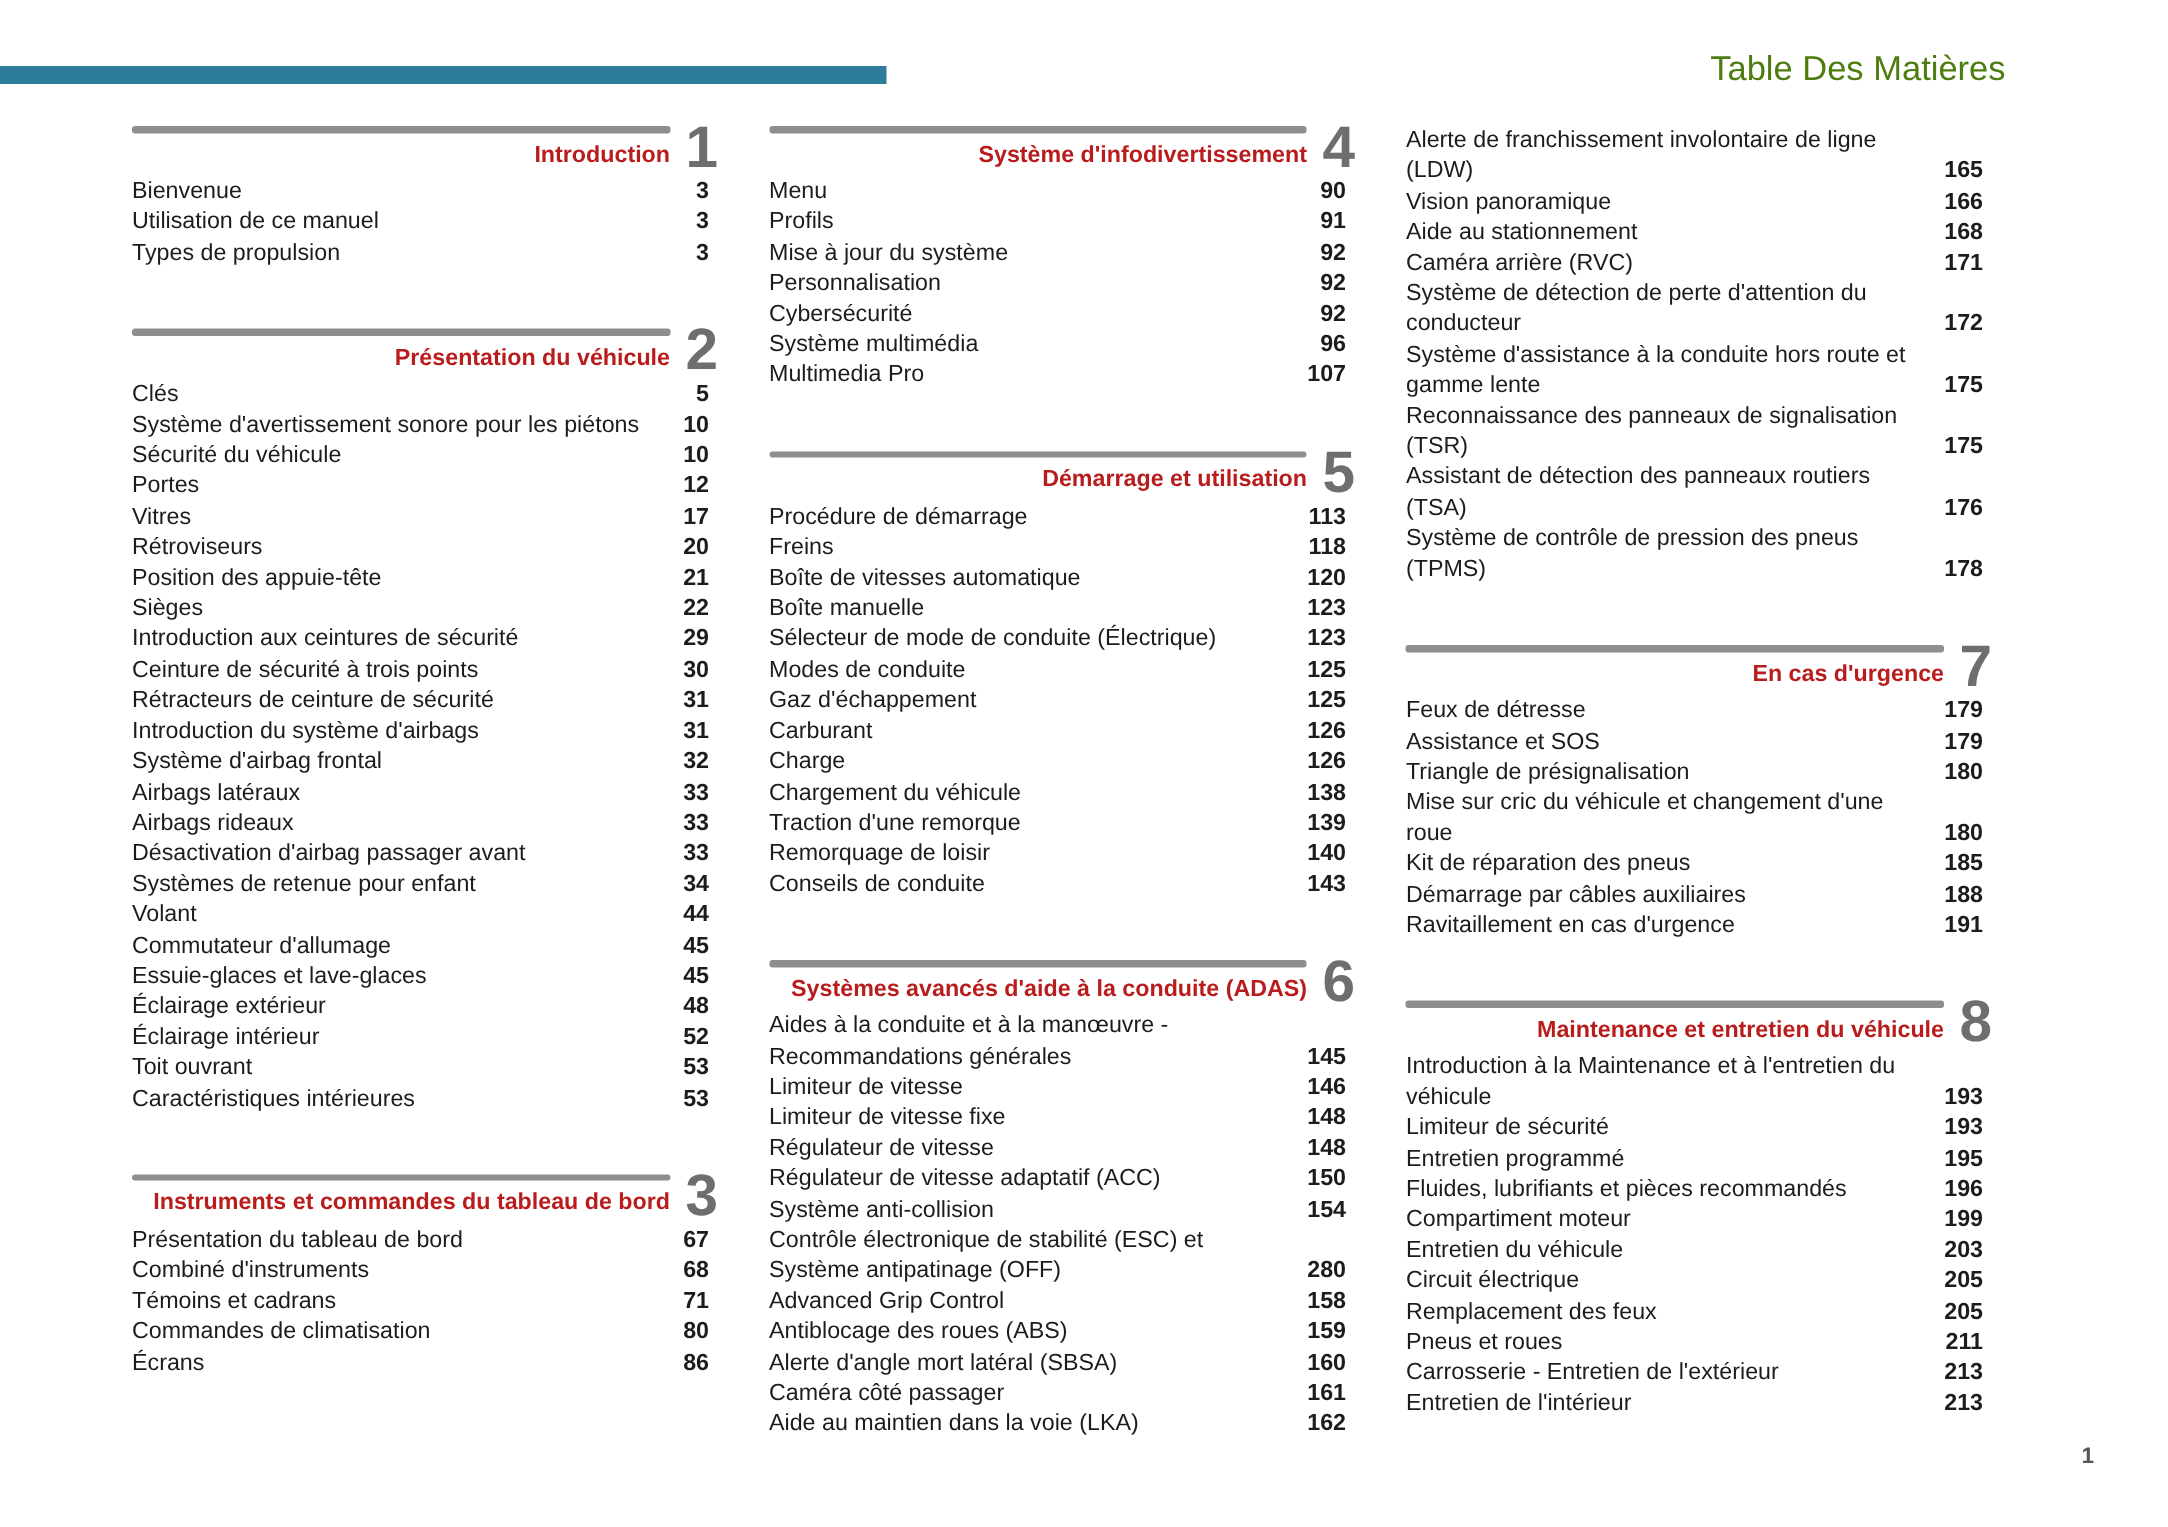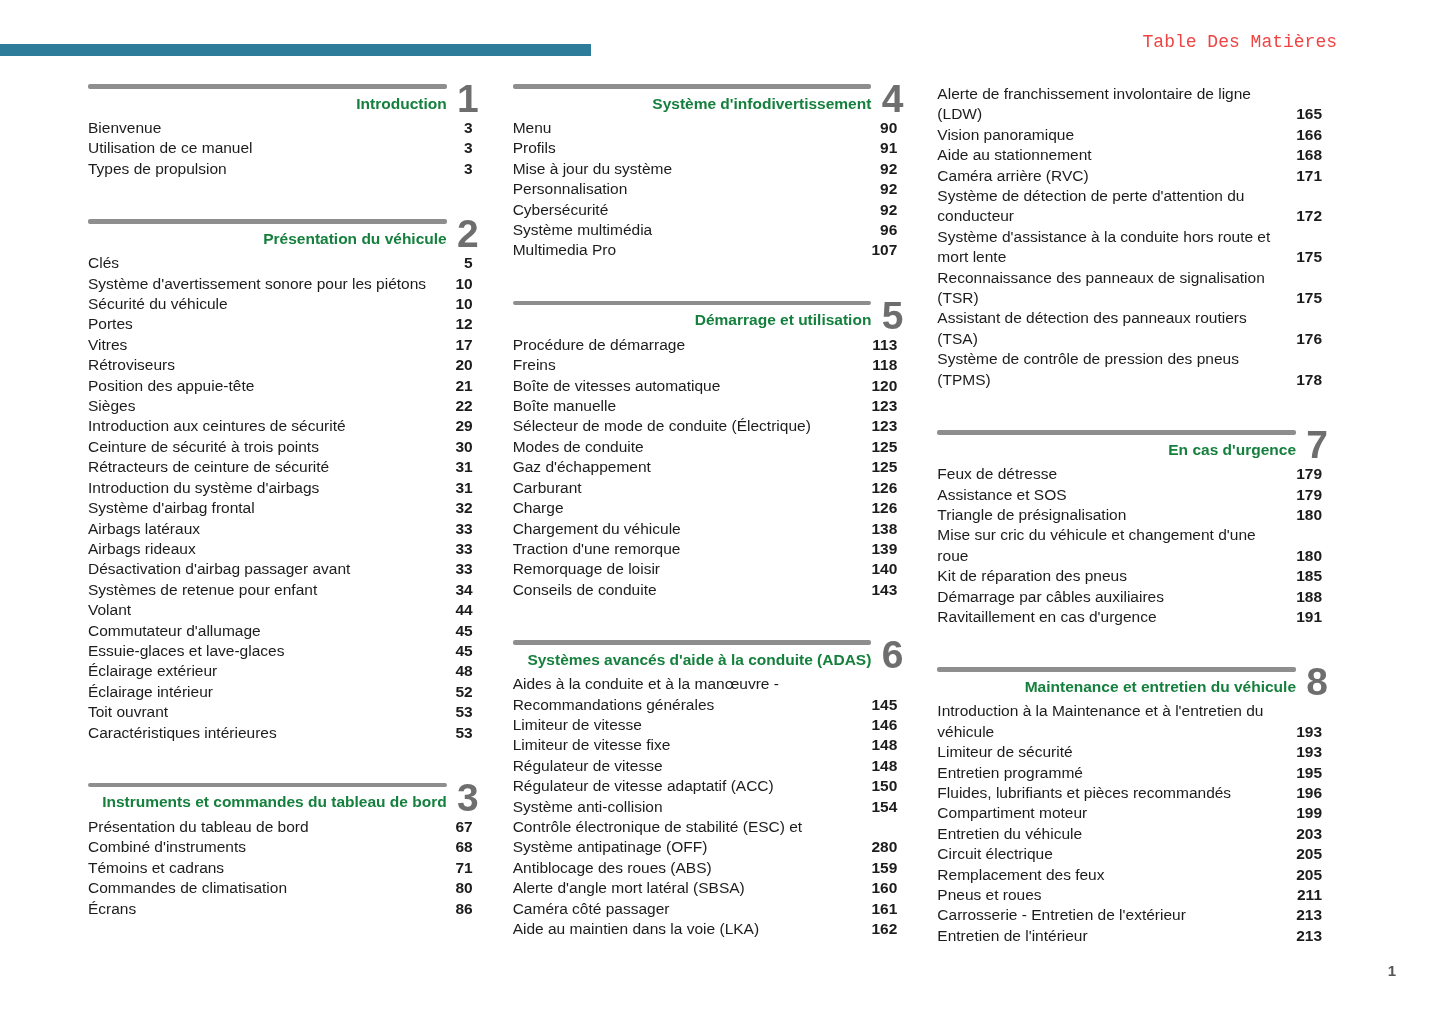--- a/index.html
+++ b/index.html
@@ -8,23 +8,22 @@
     font-family: "Liberation Sans", sans-serif;
     background: #ffffff;
     color: #1c1c1c;
     position: relative;
     overflow: hidden;
   }
   .doc-header-title {
     position: absolute;
     top: 32px;
     right: 108px;
-    font-size: 18px;
-    color: #ef4444;
-    font-family: Liberation Mono, monospace;
+    font-size: 23px;
+    color: #4d7c0f;
   }
   .accent-bar {
     position: absolute;
     top: 44px;
     left: 0;
     width: 591px;
     height: 12px;
     background: #2d7c99;
   }
   .toc-columns {
@@ -36,21 +35,21 @@
     gap: 34px;
   }
   .toc-column { flex: 1; min-width: 0; }
   .toc-section { margin-top: 40px; }
   .toc-column .toc-section:first-child { margin-top: 0; }
   .sec-head { display: flex; align-items: flex-start; margin-bottom: 2px; }
   .sec-head-left { flex: 1; min-width: 0; }
   .rule { height: 4.5px; background: #8e8e8e; border-radius: 2px; }
   .sec-title {
     text-align: right;
-    color: #15803d;
+    color: #b91c1c;
     font-weight: bold;
     font-size: 15.5px;
     line-height: 19.5px;
     padding-top: 5px;
   }
   .sec-num {
     width: 28px;
     margin-left: 4px;
     text-align: right;
     font-size: 39px;
@@ -381,20 +380,24 @@
           </div>
           <div class="toc-item">
             <span class="lbl">Système anti-collision</span>
             <span class="pg">154</span>
           </div>
           <div class="toc-item">
             <span class="lbl">Contrôle électronique de stabilité (ESC) et Système antipatinage (OFF)</span>
             <span class="pg">280</span>
           </div>
           <div class="toc-item">
+            <span class="lbl">Advanced Grip Control</span>
+            <span class="pg">158</span>
+          </div>
+          <div class="toc-item">
             <span class="lbl">Antiblocage des roues (ABS)</span>
             <span class="pg">159</span>
           </div>
           <div class="toc-item">
             <span class="lbl">Alerte d'angle mort latéral (SBSA)</span>
             <span class="pg">160</span>
           </div>
           <div class="toc-item">
             <span class="lbl">Caméra côté passager</span>
             <span class="pg">161</span>
@@ -423,21 +426,21 @@
           </div>
           <div class="toc-item">
             <span class="lbl">Caméra arrière (RVC)</span>
             <span class="pg">171</span>
           </div>
           <div class="toc-item">
             <span class="lbl">Système de détection de perte d'attention du conducteur</span>
             <span class="pg">172</span>
           </div>
           <div class="toc-item">
-            <span class="lbl">Système d'assistance à la conduite hors route et mort lente</span>
+            <span class="lbl">Système d'assistance à la conduite hors route et gamme lente</span>
             <span class="pg">175</span>
           </div>
           <div class="toc-item">
             <span class="lbl">Reconnaissance des panneaux de signalisation (TSR)</span>
             <span class="pg">175</span>
           </div>
           <div class="toc-item">
             <span class="lbl">Assistant de détection des panneaux routiers (TSA)</span>
             <span class="pg">176</span>
           </div>

